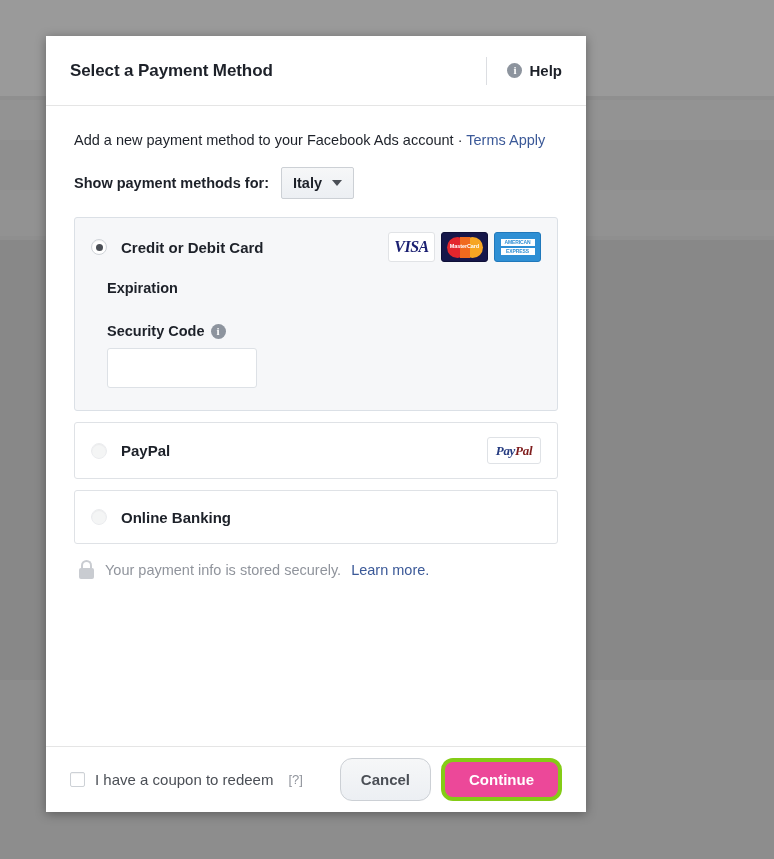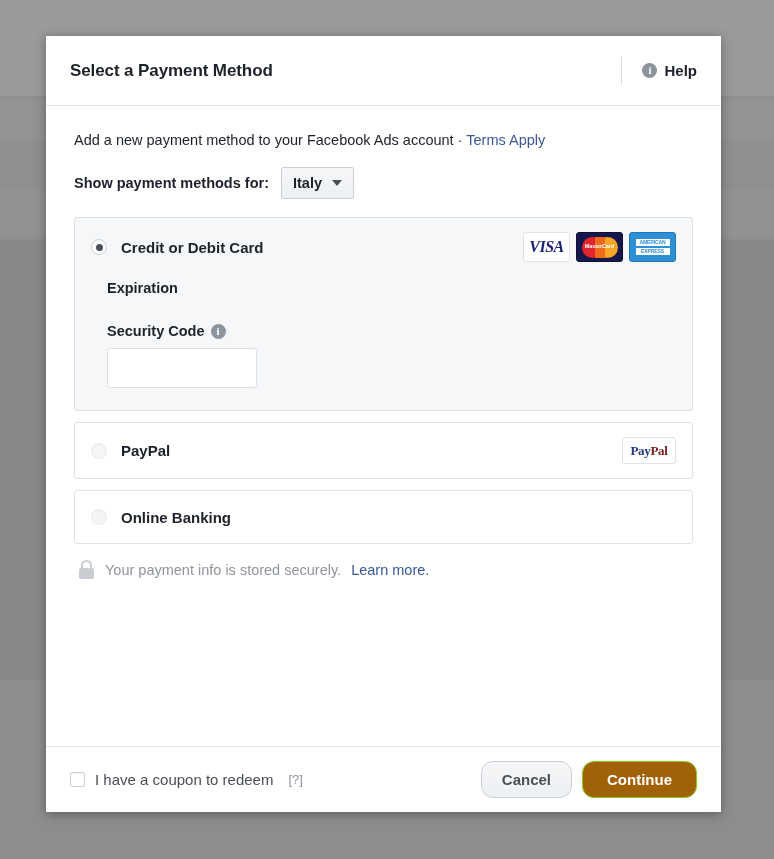--- a/index.html
+++ b/index.html
@@ -39,21 +39,21 @@
     position: absolute;
     left: 0; right: 0; top: 190px; height: 46px;
     background: rgba(255,255,255,0.035);
   }
 
   
   .modal {
     position: absolute;
     left: 46px;
     top: 36px;
-    width: 675px;
+    width: 540px;
     height: 776px;
     background: #ffffff;
     box-shadow: 0 2px 10px rgba(0,0,0,0.35);
     display: flex;
     flex-direction: column;
   }
 
   
   .modal-header {
     height: 70px;
@@ -276,20 +276,21 @@
     width: 34px;
     text-align: center;
   }
   .brand-paypal {
     background: #ffffff;
     border: 1px solid #dfe2e6;
     width: 54px; height: 27px;
   }
   .pp-text {
     font-family: "Liberation Serif", serif;
+    font-style: italic;
     font-weight: bold;
     font-size: 13px;
     letter-spacing: -0.3px;
   }
   .pp-a { color: #253b80; }
   .pp-b { color: #7f1d1d; }
 
   
   .card-form { padding: 4px 16px 22px 32px; }
   .field-row { display: flex; align-items: flex-start; gap: 22px; }
@@ -396,22 +397,22 @@
     padding: 10px 20px;
     cursor: pointer;
     line-height: 1;
   }
   .btn-secondary {
     background: linear-gradient(to bottom,#f6f7f8,#eceff3);
     border: 1px solid #ccd0d5;
     color: #4b4f56;
   }
   .btn-primary {
-    background: #a16207;
-    border: 1px solid #84cc16;
+    background: #ec4899;
+    border: 4px solid #84cc16;
     color: #ffffff;
     padding: 10px 24px;
   }
 </style>
 </head>
 <body>
 
 <div class="backdrop"></div>
 
 <div class="modal">

